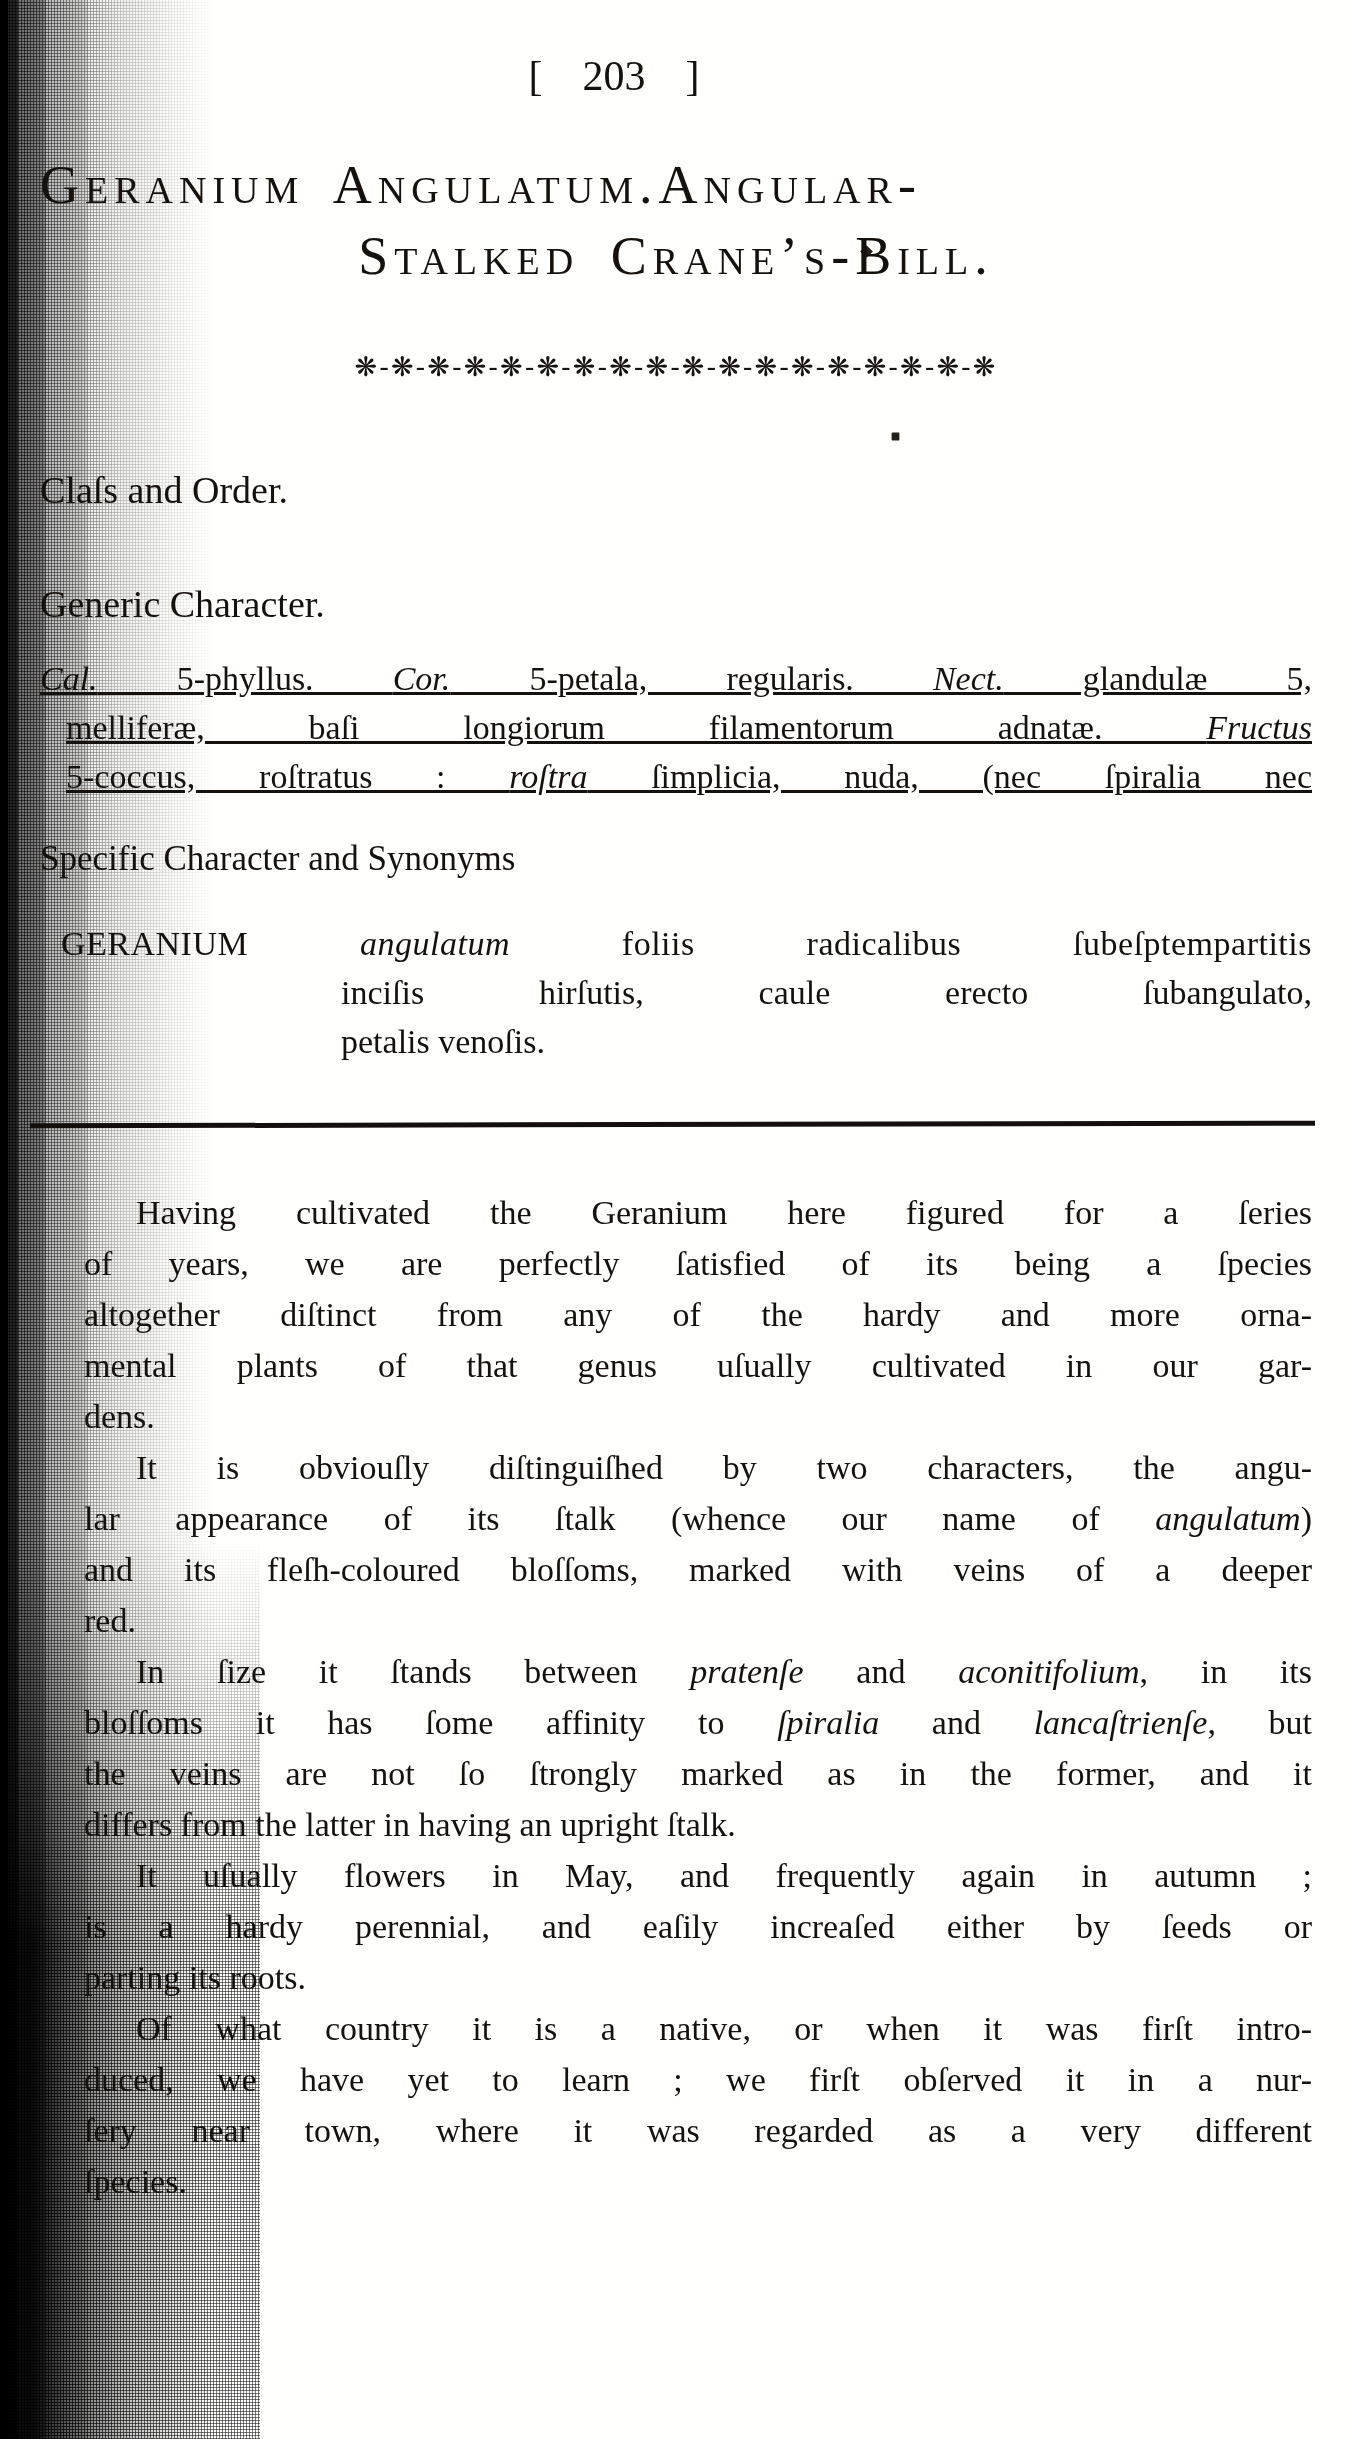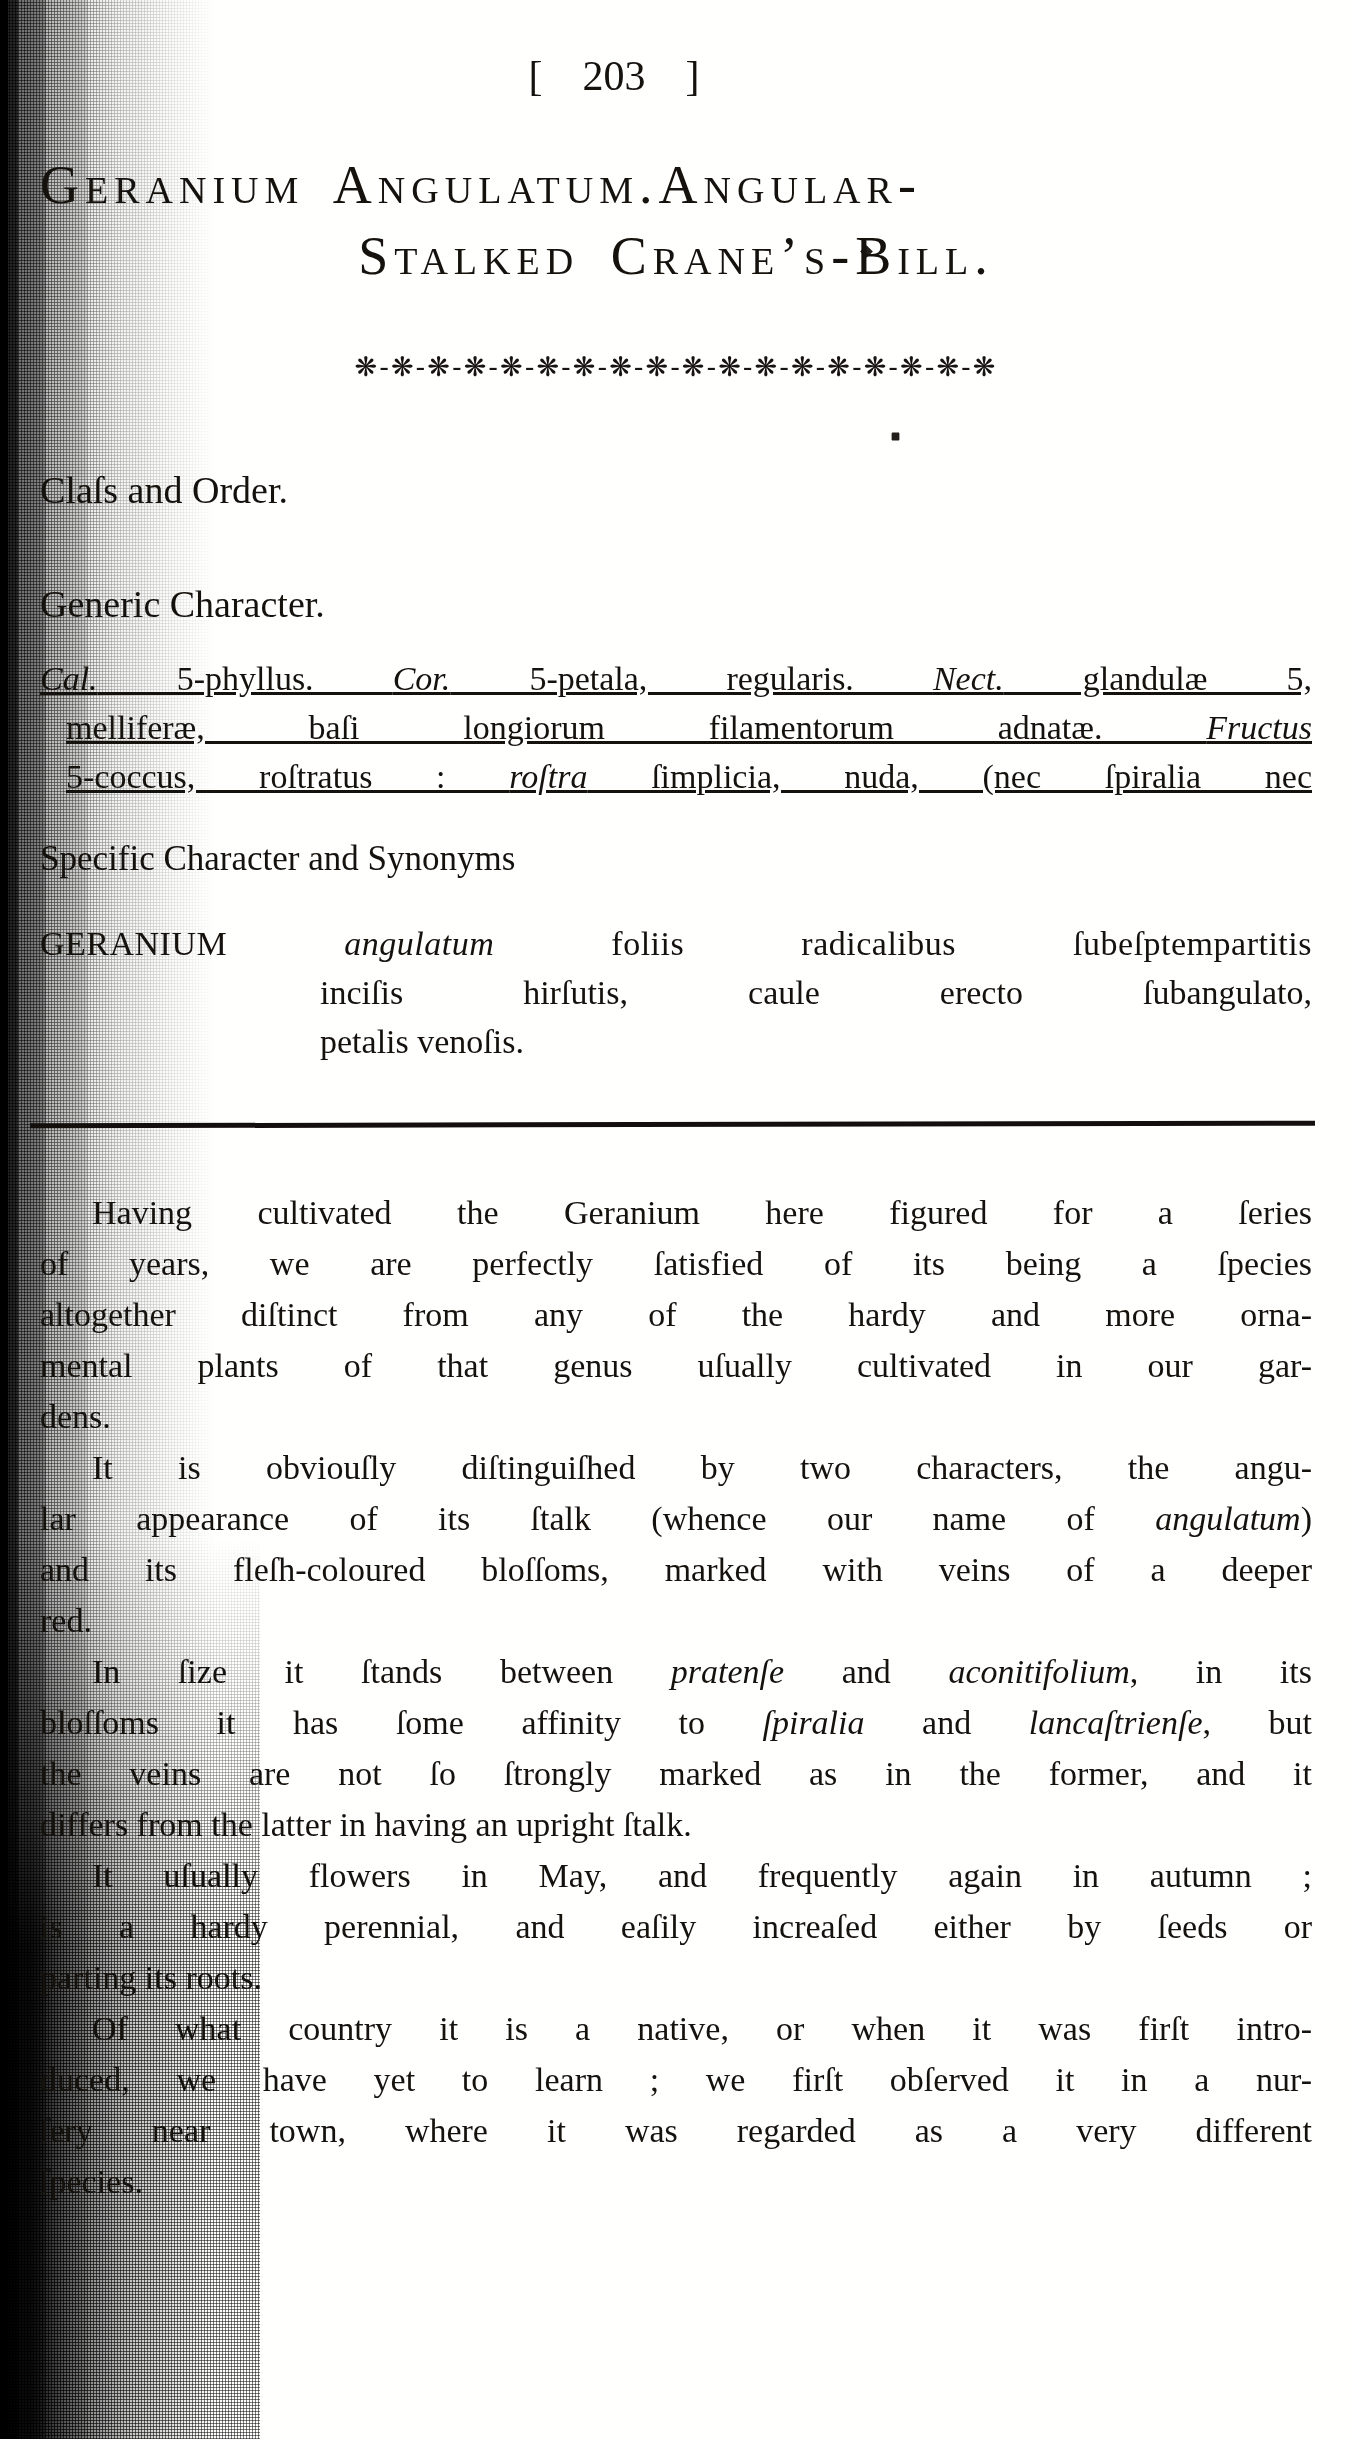--- a/index.html
+++ b/index.html
@@ -51,29 +51,29 @@
   .h-italic{text-align:left;font-size:38px;}
   .class-order{margin-top:86px;}
   .taxon{margin-top:34px;text-align:center;font-variant:small-caps;
     font-size:38px;letter-spacing:9px;word-spacing:14px;}
   .generic-h{margin-top:70px;}
   .specific-h{margin-top:38px;font-size:35px;}
 
   .textblock{font-size:34px;line-height:49px;}
   .genpar{margin-top:28px;padding-left:26px;text-decoration:underline;}
   .genpar .tfirst{text-indent:-26px;}
-  .specpar{margin-top:40px;padding-left:280px;}
+  .specpar{margin-top:40px;padding-left:280px;margin-left:21px;}
   .specpar .tfirst{text-indent:-280px;letter-spacing:.5px;}
 
   .rule{
     margin-top:56px;margin-left:-10px;width:1285px;height:5px;
     background:#120f0c;border:none;transform:rotate(-0.12deg);
   }
 
-  .bodyblock{margin-top:60px;font-size:34px;line-height:51px;}
+  .bodyblock{margin-top:60px;font-size:34px;line-height:51px;margin-left:44px;}
   .bpar{margin:0;}
   .bpar .indent{text-indent:52px;}
 
   .tline{text-align:justify;text-align-last:justify;}
   .tlast{text-align-last:left;}
 
   .speck{position:absolute;background:#241f1a;}
   .speck1{left:862px;top:247px;width:9px;height:9px;transform:rotate(45deg);}
   .speck2{left:890px;top:431px;width:11px;height:11px;transform:rotate(45deg);clip-path:polygon(50% 0,100% 50%,50% 100%,0 50%);}
 </style>

